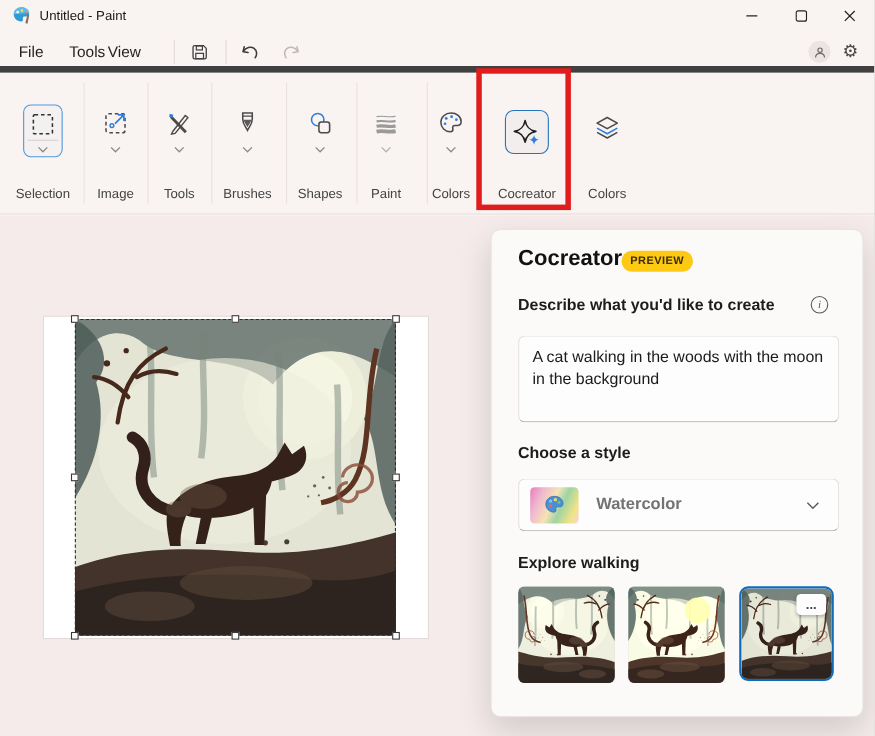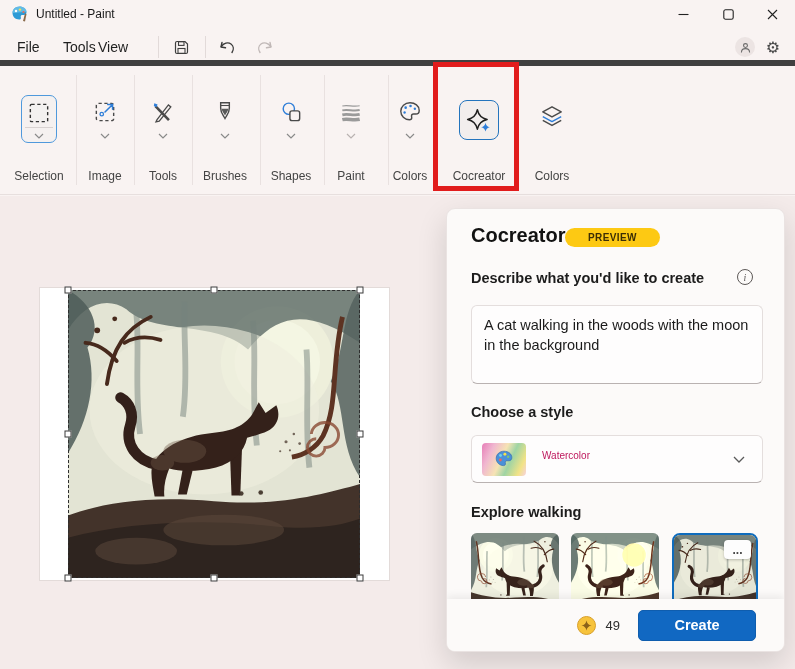--- a/index.html
+++ b/index.html
@@ -51,37 +51,37 @@
   .art svg { display:block; }
   .marquee { position:absolute; inset:0; border:1px dashed #2e2e2e; }
   .handle { position:absolute; width:7px; height:7px; background:#ffffff; border:1px solid #3a3a3a;
             transform:translate(-50%,-50%); z-index:5; }
   
   .panel { position:absolute; left:446px; top:12px; width:339px; height:444px; background:#fcfaf9;
            border:1px solid #eae3e2; border-radius:9px; box-shadow:0 12px 30px rgba(0,0,0,.14);
            overflow:hidden; z-index:10; }
   .panel-title { position:absolute; left:24px; top:15px; font-size:20px; font-weight:bold; color:#121212; }
   .badge { position:absolute; left:118px; top:19px; background:#fdc913; color:#3c2e05;
-           font-size:10px; font-weight:bold; letter-spacing:.4px; padding:4px 23px; border-radius:10px; }
+           font-size:10px; font-weight:bold; letter-spacing:.4px; padding:4px 8px; border-radius:10px; }
   .section-label { position:absolute; left:24px; font-size:14.5px; font-weight:bold; color:#1c1c1c; }
   .lbl-describe { top:61px; }
   .info-icon { position:absolute; right:31px; top:60px; width:16px; height:16px; border:1.3px solid #5c5857;
                border-radius:50%; font-size:10px; color:#5c5857; display:flex; align-items:center; justify-content:center;
                font-family:"Liberation Serif", serif; font-style:italic; }
   .prompt-box { position:absolute; left:24px; top:96px; width:292px; height:79px; background:#fefdfd;
                 border:1px solid #e4dedd; border-bottom:1px solid #b9b2b1; border-radius:6px;
                 font-family:"Liberation Sans", sans-serif; font-size:14.5px; line-height:1.4; color:#1b1b1b;
                 padding:9px 12px; resize:none; outline:none; }
   .lbl-style { top:195px; }
   .style-dd { position:absolute; left:24px; top:226px; width:292px; height:48px; background:#fefdfd;
               border:1px solid #e4dedd; border-bottom:1px solid #b9b2b1; border-radius:6px; }
   .style-thumb { position:absolute; left:10px; top:7px; width:44px; height:33px; border-radius:4px; overflow:hidden;
                  background:linear-gradient(115deg,#e77db8 0%,#f0b7d0 22%,#f6e3b4 45%,#9fd4a4 62%,#f2e386 85%,#f7d2e0 100%); }
   .style-thumb svg { position:absolute; left:11px; top:5px; }
-  .style-value { position:absolute; left:70px; top:14px; font-size:10px; color:#be185d; }
+  .style-value { position:absolute; left:70px; top:14px; font-size:15px; color:#737373;font-weight:bold; }
   .style-chev { position:absolute; right:17px; top:20px; }
   .lbl-variants { top:295px; }
   .thumb { position:absolute; top:324px; width:88px; height:88px; border-radius:6px; overflow:hidden; background:#ddd; }
   .thumb-1 { left:24px; } .thumb-2 { left:124px; }
   .thumb-3 { left:225px; width:86px; height:86px; border:2px solid #0f6cbd; border-radius:8px; }
   .more-btn { position:absolute; top:5px; right:5px; width:27px; height:19px; background:#fdfdfd; border-radius:4px;
               box-shadow:0 1px 3px rgba(0,0,0,.25); display:flex; align-items:center; justify-content:center;
               font-size:12px; font-weight:bold; color:#444; line-height:1; z-index:3; }
   .panel-footer { position:absolute; left:0; right:0; bottom:0; height:52px; background:#fcfaf9;
                   box-shadow:0 -3px 8px rgba(0,0,0,.07); display:flex; align-items:center;
@@ -389,24 +389,15 @@
           <circle cx="215" cy="75" r="40" fill="#f4e9ae" opacity="0.9"></circle>
         </svg>
       </div>
       <div class="thumb thumb-3">
         <svg width="84" height="84" viewBox="0 0 300 300" preserveAspectRatio="none">
           <use href="#scene"></use>
         </svg>
         <div class="more-btn">...</div>
       </div>
 
-      <div class="panel-footer">
-        <div class="coin">
-          <svg width="11" height="11" viewBox="0 0 24 24">
-            <path d="M12,3 C13.3,9.5 16.5,12.7 23,14 C16.5,15.3 13.3,18.5 12,25 C10.7,18.5 7.5,15.3 1,14 C7.5,12.7 10.7,9.5 12,3 Z" transform="translate(0,-2)" fill="#8a611a"></path>
-          </svg>
-        </div>
-        <div class="credits">49</div>
-        <button class="create-btn">Create</button>
-      </div>
     </div>
   </div>
 </div>
 
 </body></html>

